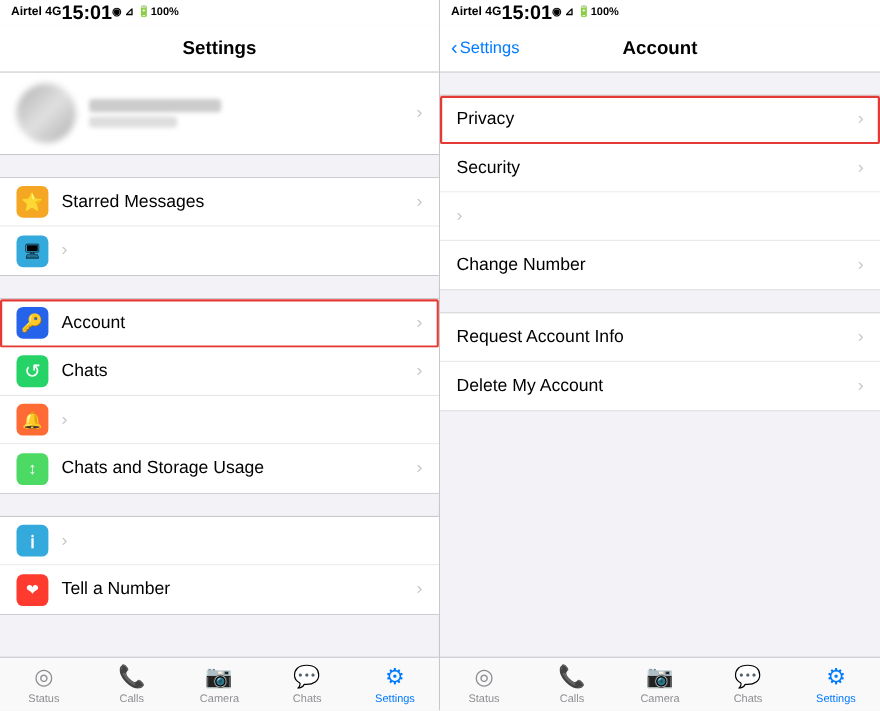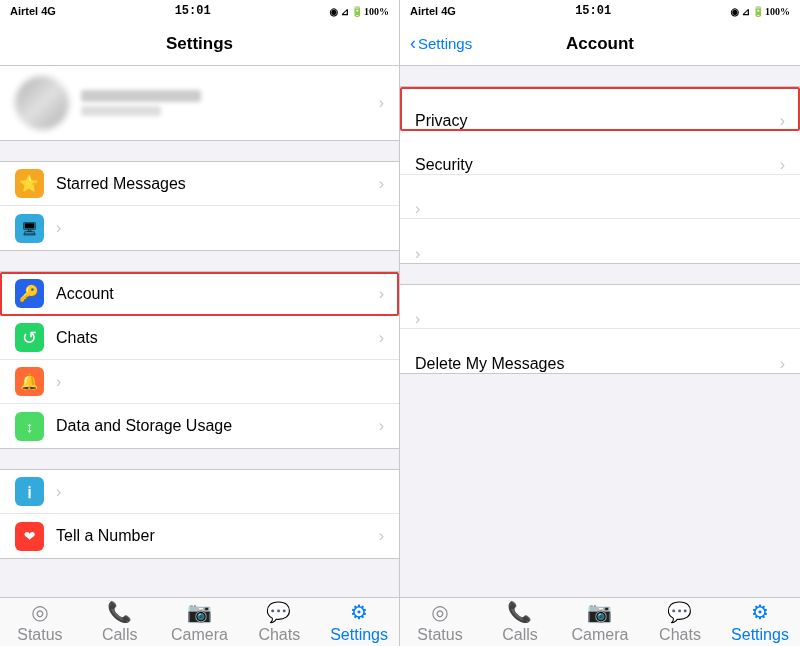--- a/index.html
+++ b/index.html
@@ -32,29 +32,29 @@
       flex-direction: column;
       overflow: hidden;
     }
 
     
     .status-bar {
       height: 22px;
       background: #fff;
       display: flex;
       align-items: center;
-      justify-content: space-between;
+      justify-content: flex-start;
       padding: 0 10px;
       font-size: 11px;
       font-weight: 600;
       flex-shrink: 0;
     }
     .status-bar .carrier { font-size: 11px; }
-    .status-bar .time { font-size: 12px; font-weight: 600; font-family: Liberation Mono, monospace; }
-    .status-bar .icons { display: flex; align-items: center; gap: 3px; font-size: 10px; font-family: Liberation Serif, serif; }
+    .status-bar .time { font-size: 18px; font-weight: 600; }
+    .status-bar .icons { display: flex; align-items: center; gap: 3px; font-size: 10px; }
 
     
     .nav-bar {
       height: 44px;
       background: #fff;
       display: flex;
       align-items: center;
       justify-content: center;
       border-bottom: 1px solid #c8c8cc;
       position: relative;
@@ -159,31 +159,31 @@
       justify-content: center;
       gap: 2px;
       cursor: pointer;
     }
     .tab-icon {
       font-size: 20px;
       color: #8e8e93;
     }
     .tab-icon.active { color: #007aff; }
     .tab-label {
-      font-size: 16px;
+      font-size: 10px;
       color: #8e8e93;
     }
     .tab-label.active { color: #007aff; }
 
     
     .right-list-item {
       height: 44px;
       background: #fff;
       display: flex;
-      align-items: flex-end;
+      align-items: center;
       padding: 0 15px;
       border-bottom: 1px solid #e5e5ea;
       cursor: pointer;
     }
     .right-list-item:last-child { border-bottom: none; }
     .right-item-label {
       flex: 1;
       font-size: 16px;
       color: #000;
     }
@@ -264,21 +264,21 @@
       <div class="item-icon icon-green" style="font-size:18px; background:#25d366; color:#fff;">↺</div>
       <span class="item-label">Chats</span>
       <span class="chevron-right">›</span>
     </div>
     <div class="list-item">
       <div class="item-icon" style="background:#ff6b35; color:#fff; font-size:15px;">🔔</div>
       <span class="chevron-right">›</span>
     </div>
     <div class="list-item">
       <div class="item-icon" style="background:#4cd964; color:#fff; font-size:15px; font-weight:700;">↕</div>
-      <span class="item-label">Data and Storage Usage</span>
+      <span class="item-label">Chats and Storage Usage</span>
       <span class="chevron-right">›</span>
     </div>
   </div>
 
   <div class="spacer-block"></div>
   <div class="section-group">
     <div class="list-item">
       <div class="item-icon" style="background:#34aadc; color:#fff; font-size:16px; font-weight:700;">ℹ</div>
       <span class="chevron-right">›</span>
     </div>
@@ -336,31 +336,33 @@
       <span class="chevron-right">›</span>
     </div>
     <div class="right-list-item">
       <span class="right-item-label">Security</span>
       <span class="chevron-right">›</span>
     </div>
     <div class="right-list-item">
       <span class="chevron-right">›</span>
     </div>
     <div class="right-list-item">
-      <span class="chevron-right">›</span>
-    </div>
-  </div>
-
-  <div class="spacer-block"></div>
-  <div class="section-group">
-    <div class="right-list-item">
-      <span class="chevron-right">›</span>
-    </div>
-    <div class="right-list-item">
-      <span class="right-item-label">Delete My Messages</span>
+      <span class="right-item-label">Change Number</span>
+      <span class="chevron-right">›</span>
+    </div>
+  </div>
+
+  <div class="spacer-block"></div>
+  <div class="section-group">
+    <div class="right-list-item">
+      <span class="right-item-label">Request Account Info</span>
+      <span class="chevron-right">›</span>
+    </div>
+    <div class="right-list-item">
+      <span class="right-item-label">Delete My Account</span>
       <span class="chevron-right">›</span>
     </div>
   </div>
 
   <div style="flex:1; background:#f2f2f7;"></div>
 
   <div class="tab-bar">
     <div class="tab-item">
       <span class="tab-icon">◎</span>
       <span class="tab-label">Status</span>

